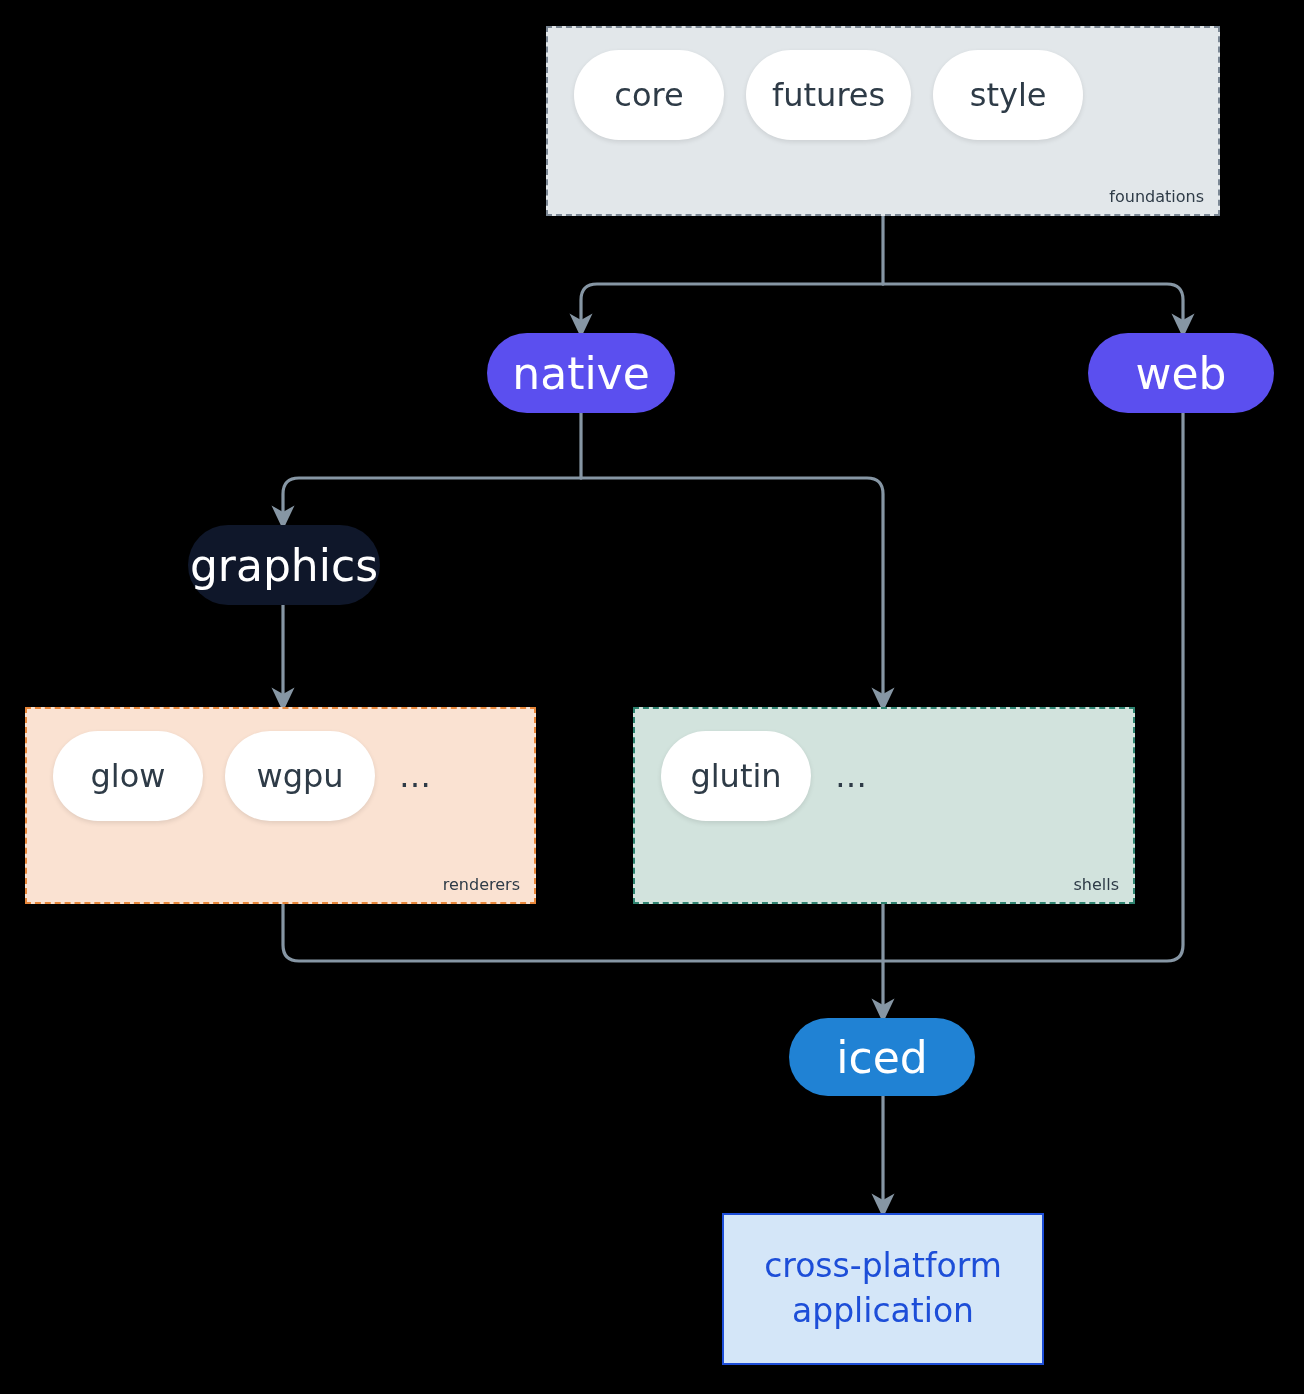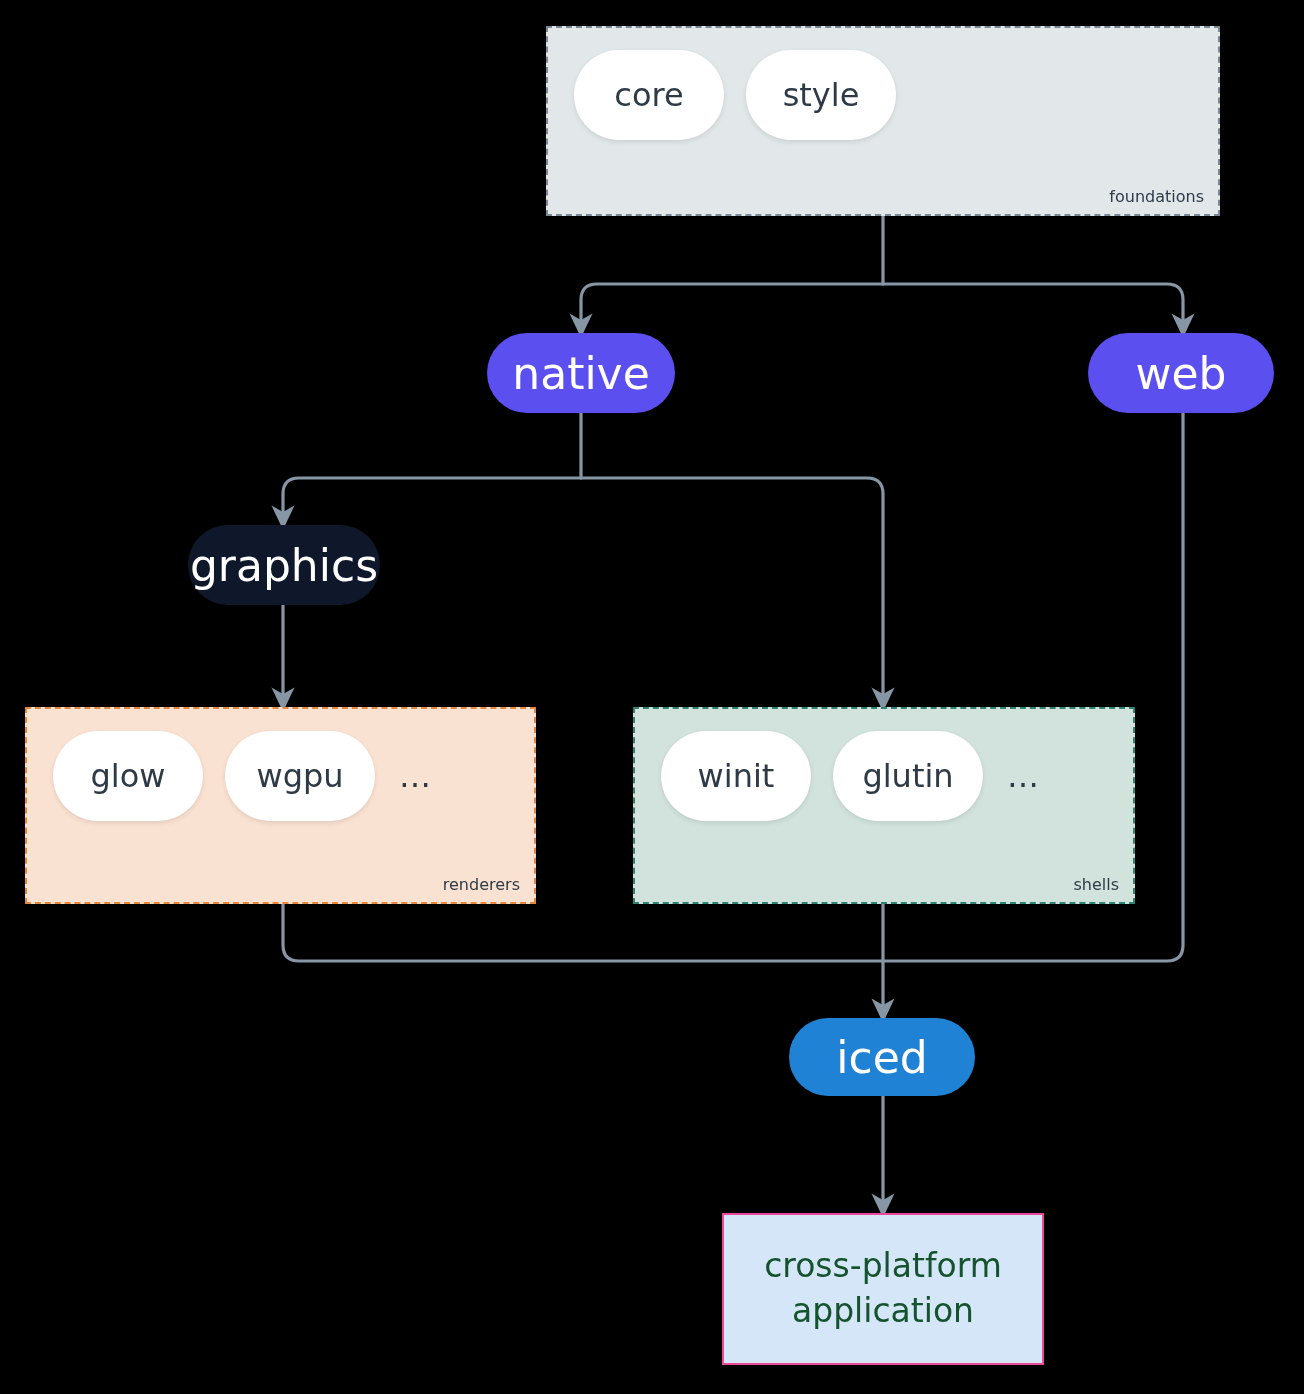--- a/index.html
+++ b/index.html
@@ -105,27 +105,27 @@
   #node-web      { left: 1088px; top: 333px;  width: 186px; height: 80px;  background: #5B4FEF; }
   #node-graphics { left: 188px;  top: 525px;  width: 192px; height: 80px;  background: #0f172a; }
   #node-iced     { left: 789px;  top: 1018px; width: 186px; height: 78px;  background: #2082D4; }
 
   
   #node-application {
     position: absolute;
     left: 722px; top: 1213px;
     width: 322px; height: 152px;
     background: #D4E6F8;
-    border: 2px solid #ec4899;
+    border: 2px solid #1d4ed8;
     box-sizing: border-box;
     display: flex;
     flex-direction: column;
     align-items: center;
     justify-content: center;
-    color: #14532d;
+    color: #1d4ed8;
     font-size: 33px;
     line-height: 1.35;
     text-align: center;
   }
 </style>
 </head>
 <body>
 
 <div id="canvas">
 
@@ -160,37 +160,37 @@
 
       <path d="M883,961 L883,1011" marker-end="url(#arrowhead)"></path>
 
       <path d="M883,1096 L883,1206" marker-end="url(#arrowhead)"></path>
     </g>
   </svg>
 
   <div class="group" id="group-foundations">
     <div class="group-items">
       <div class="pill">core</div>
+      <div class="pill">futures</div>
       <div class="pill">style</div>
     </div>
     <div class="group-label">foundations</div>
   </div>
 
   <div class="group" id="group-renderers">
     <div class="group-items">
       <div class="pill">glow</div>
       <div class="pill">wgpu</div>
       <div class="ellipsis">…</div>
     </div>
     <div class="group-label">renderers</div>
   </div>
 
   <div class="group" id="group-shells">
     <div class="group-items">
-      <div class="pill">winit</div>
       <div class="pill">glutin</div>
       <div class="ellipsis">…</div>
     </div>
     <div class="group-label">shells</div>
   </div>
 
   <div class="node" id="node-native">native</div>
   <div class="node" id="node-web">web</div>
   <div class="node" id="node-graphics">graphics</div>
   <div class="node" id="node-iced">iced</div>

